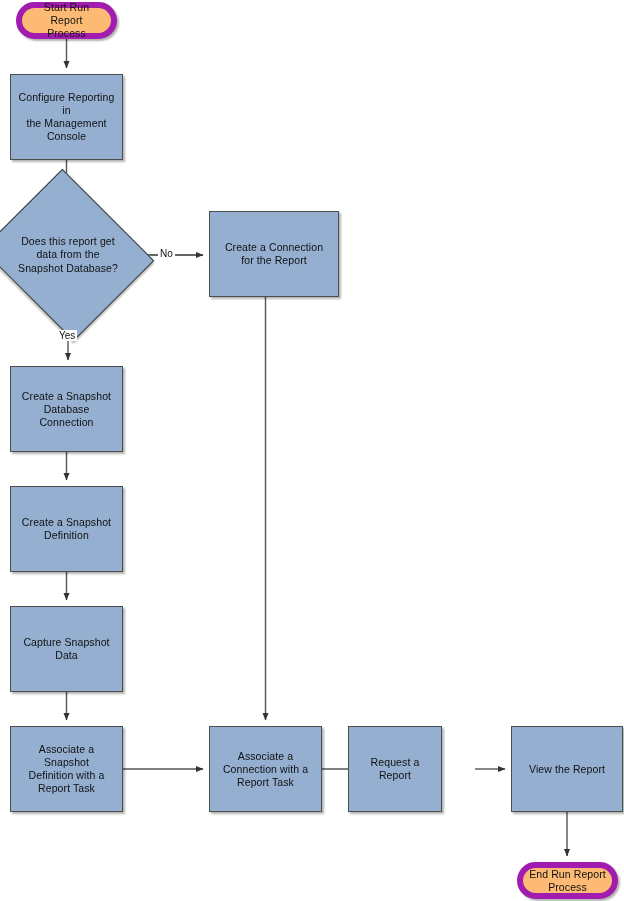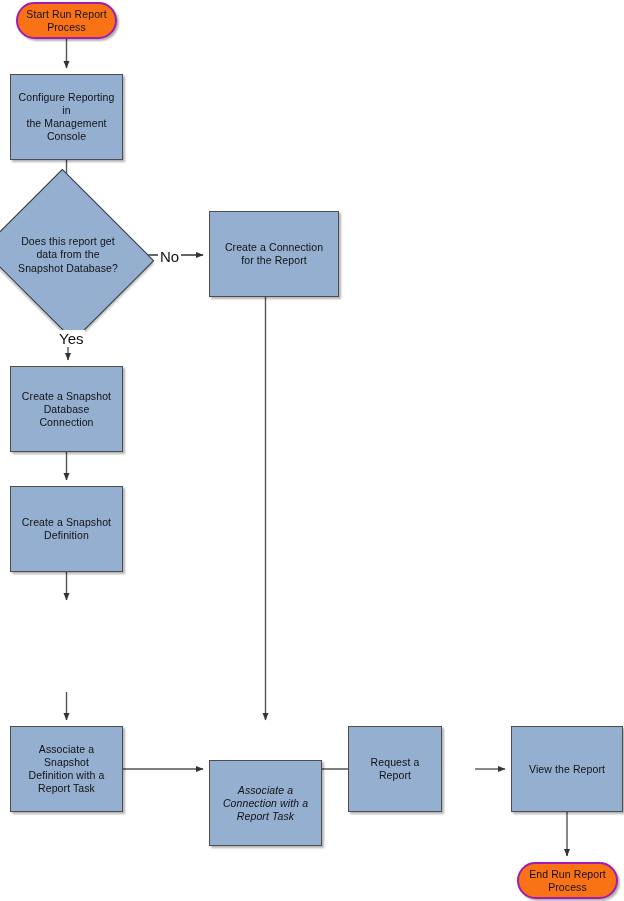--- a/index.html
+++ b/index.html
@@ -39,22 +39,22 @@
     letter-spacing: 0.1px;
     z-index: 2;
   }
   .node-process {
     background: #94afd0;
     border: 1px solid #4d4d4d;
     box-shadow: 2px 2px 2px rgba(0,0,0,0.30);
     justify-content: center;
   }
   .node-terminal {
-    background: #f97316;
-    border: 2px solid #a21caf;
+    background: #fdba74;
+    border: 6px solid #a21caf;
     border-radius: 20px;
     box-shadow: 2px 2px 2px rgba(0,0,0,0.30);
   }
   .node-decision {
     background: transparent;
     border: 0;
     box-shadow: none;
   }
   .decision-shape {
     position: absolute;
@@ -74,21 +74,21 @@
     padding: 0 5px;
     white-space: pre-line;
   }
   .decision-label {
     width: 132px;
     font-size: 10.5px;
     line-height: 13.5px;
   }
   .edge-label {
     position: absolute;
-    font-size: 15px;
+    font-size: 10px;
     color: #111111;
     background: #ffffff;
     padding: 0 2px;
     z-index: 3;
     white-space: nowrap;
   }
 </style>
 </head>
 <body>
 
@@ -156,28 +156,32 @@
   <div class="node node-process" style="left:10px; top:366px; width:113px; height:86px;">
     <span class="node-label">Create a Snapshot
 Database Connection</span>
   </div>
 
   <div class="node node-process" style="left:10px; top:486px; width:113px; height:86px;">
     <span class="node-label">Create a Snapshot
 Definition</span>
   </div>
 
+  <div class="node node-process" style="left:10px; top:606px; width:113px; height:86px;">
+    <span class="node-label">Capture Snapshot
+Data</span>
+  </div>
 
   <div class="node node-process" style="left:10px; top:726px; width:113px; height:86px;">
     <span class="node-label">Associate a Snapshot
 Definition with a
 Report Task</span>
   </div>
 
-  <div class="node node-process" style="left:209px; top:760px; width:113px; height:86px;font-style:italic;">
+  <div class="node node-process" style="left:209px; top:726px; width:113px; height:86px;">
     <span class="node-label">Associate a
 Connection with a
 Report Task</span>
   </div>
 
   <div class="node node-process" style="left:348px; top:726px; width:94px; height:86px;">
     <span class="node-label">Request a Report</span>
   </div>
 
   <div class="node node-process" style="left:511px; top:726px; width:112px; height:86px;">

